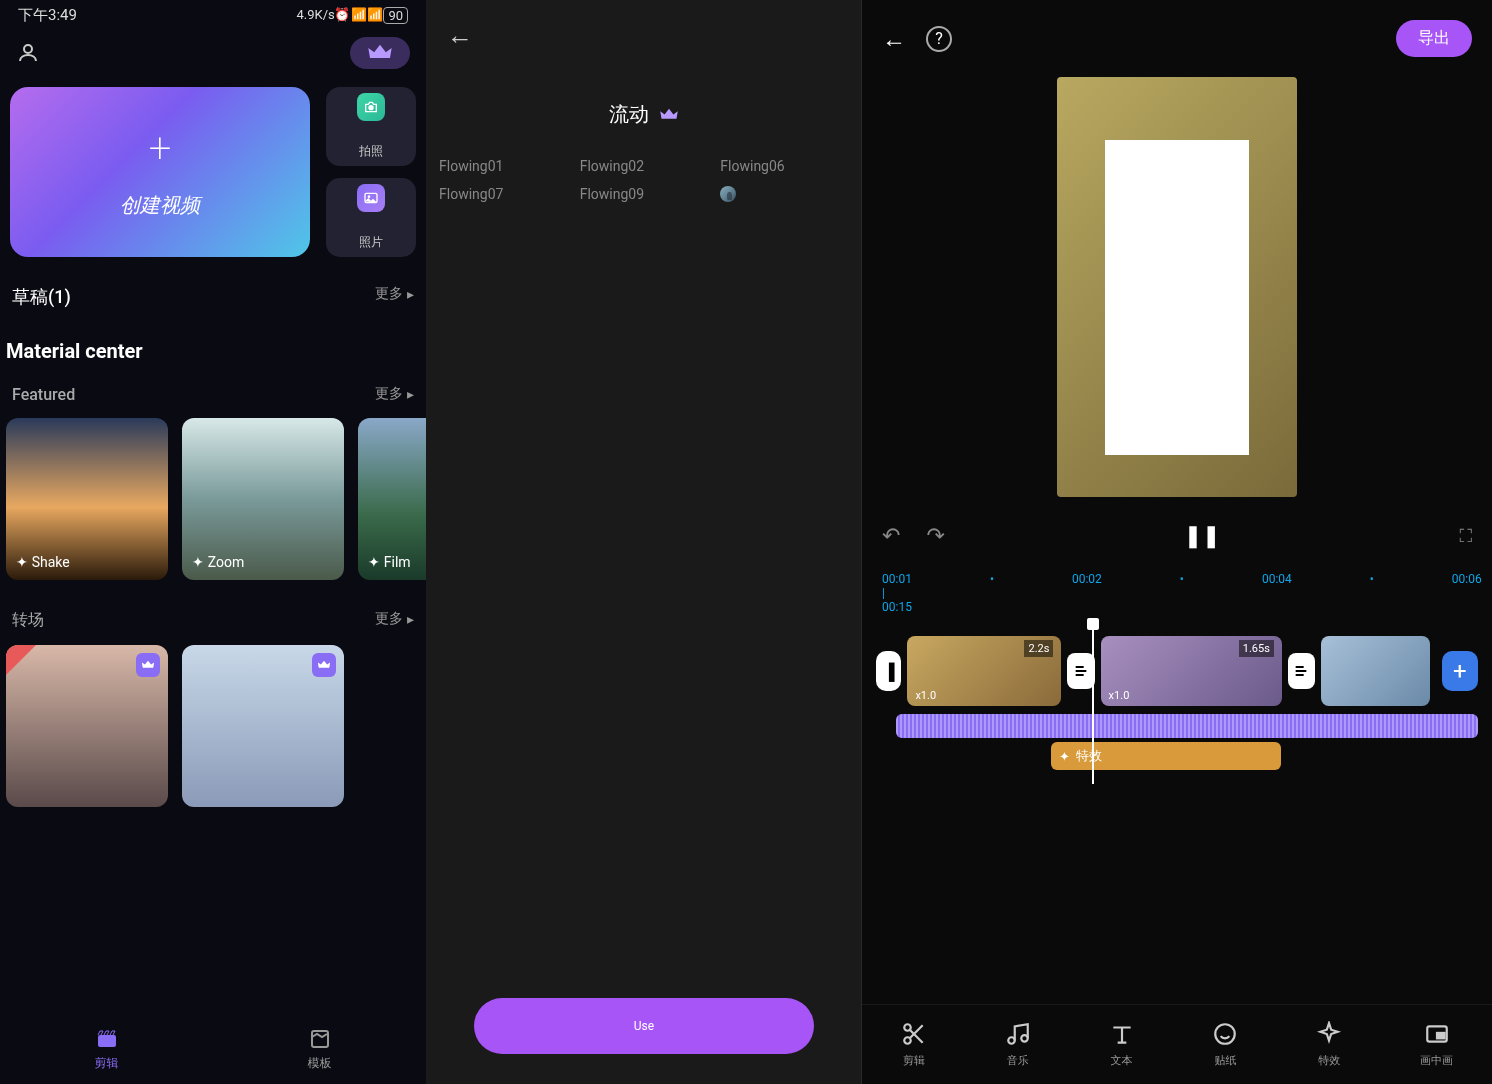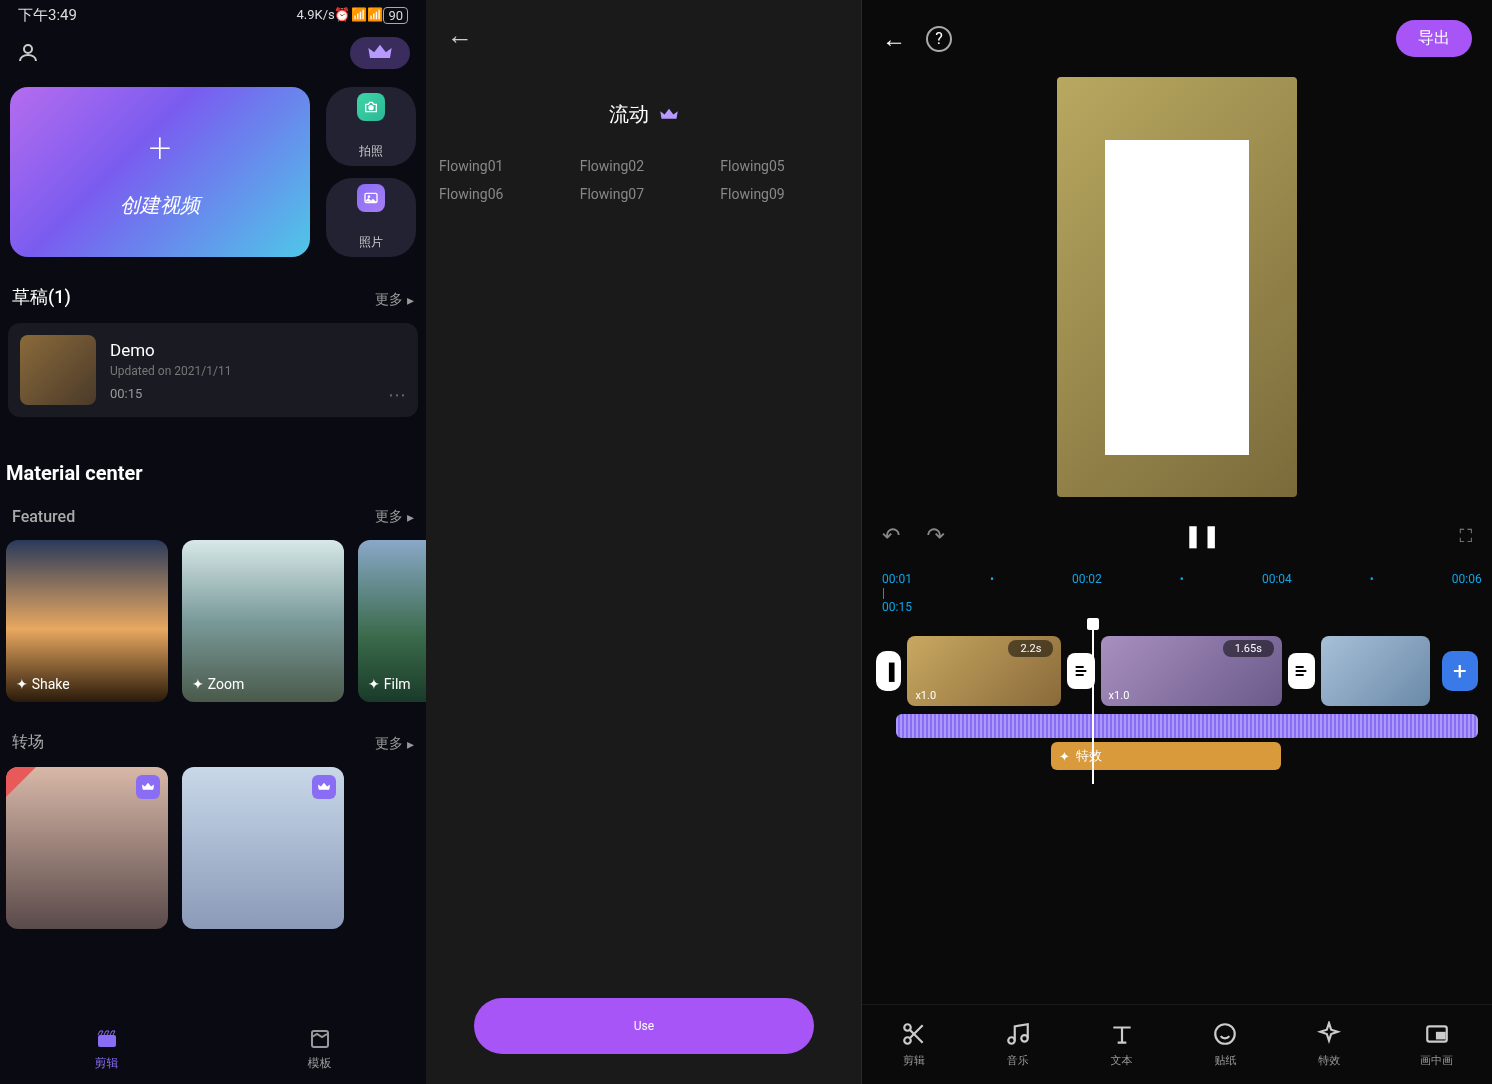--- a/index.html
+++ b/index.html
@@ -14,26 +14,26 @@
 .statusbar .icons{display:flex;font-size:13px}
 .topbar{display:flex;justify-content:space-between;align-items:center;padding:6px 16px}
 .user-icon,.crown-badge{width:24px;height:24px}
 .crown-pill{background:#3a2c5c;border-radius:20px;padding:6px 16px;display:flex;align-items:center;justify-content:center}
 .crown-pill svg{width:28px;height:20px}
 .hero{display:flex;gap:16px;padding:12px 10px 20px}
 .create-card{flex:1;height:170px;border-radius:18px;background:linear-gradient(135deg,#b56cee 0%,#7a5cf0 40%,#4fc7e8 100%);display:flex;flex-direction:column;align-items:center;justify-content:center;gap:20px}
 .create-card .plus{font-size:40px;font-weight:200}
 .create-card .lbl{font-size:20px;font-style:italic;font-weight:500}
 .side-btns{display:flex;flex-direction:column;gap:12px}
-.side-btn{width:90px;height:79px;background:#232232;border-radius:26px;display:flex;flex-direction:column;align-items:center;justify-content:center;gap:22px}
+.side-btn{width:90px;height:79px;background:#232232;border-radius:14px;display:flex;flex-direction:column;align-items:center;justify-content:center;gap:22px}
 .side-btn .ic{width:28px;height:28px;border-radius:8px;display:flex;align-items:center;justify-content:center}
 .ic-cam{background:linear-gradient(135deg,#3dd6a8,#2bb896)}
 .ic-pic{background:linear-gradient(135deg,#8a6df5,#a87ff5)}
 .side-btn .slbl{font-size:12px;color:#ccc}
-.sect-head{display:flex;justify-content:space-between;align-items:flex-end;padding:0 12px;margin-top:8px}
+.sect-head{display:flex;justify-content:space-between;align-items:flex-start;padding:0 12px;margin-top:8px}
 .sect-head h3{font-size:18px;font-weight:500}
 .more{font-size:14px;color:#999;display:flex;align-items:center;gap:4px}
 .draft-card{display:flex;gap:14px;background:#1a1a22;border-radius:12px;margin:14px 8px;padding:12px;align-items:center}
 .draft-thumb{width:76px;height:70px;border-radius:8px;background:linear-gradient(135deg,#8a6a3a,#4a3a2a)}
 .draft-info{flex:1}
 .draft-info .title{font-size:17px;margin-bottom:4px}
 .draft-info .upd{font-size:12px;color:#777;margin-bottom:8px}
 .draft-info .dur{font-size:13px;color:#999}
 .dots{color:#666;font-size:18px;align-self:flex-end}
 .mat-title{padding:30px 6px 14px;font-size:20px}
@@ -71,21 +71,21 @@
 .ctrl-row{display:flex;justify-content:space-between;align-items:center;padding:16px 20px;margin-top:10px}
 .undo-redo{display:flex;gap:26px;font-size:22px;color:#888}
 .pause{font-size:22px}
 .fullscreen{font-size:18px;color:#888}
 .time-row{display:flex;align-items:flex-start;gap:78px;padding:8px 20px;font-size:12px;color:#0ea5e9}
 .timeline{padding:14px 14px;position:relative}
 .track-clips{display:flex;gap:6px;height:70px;align-items:center}
 .clip{height:70px;border-radius:8px;position:relative;overflow:hidden;display:flex;align-items:flex-end}
 .clip1{width:170px;background:linear-gradient(135deg,#c8a860,#8a6a3a)}
 .clip2{width:200px;background:linear-gradient(135deg,#a890c0,#6a5a8a)}
-.clip-dur{position:absolute;top:4px;right:8px;font-size:11px;background:rgba(0,0,0,.5);padding:2px 12px;border-radius:8px}
+.clip-dur{position:absolute;top:4px;right:8px;font-size:11px;background:rgba(0,0,0,.5);padding:2px 4px;border-radius:0}
 .speed-lbl{position:absolute;bottom:4px;left:8px;font-size:11px}
 .trans-btn{width:30px;height:36px;background:#fff;border-radius:8px;display:flex;align-items:center;justify-content:center;color:#000}
 .start-handle{width:28px;height:40px;background:#fff;border-radius:10px;display:flex;align-items:center;justify-content:center;color:#000;font-weight:bold}
 .add-clip{width:40px;height:40px;background:#3a7ae8;border-radius:10px;display:flex;align-items:center;justify-content:center;font-size:24px;margin-left:6px}
 .audio-track{height:24px;background:#8a6df5;border-radius:6px;margin:8px 0 4px 20px;position:relative;overflow:hidden}
 .audio-wave{position:absolute;inset:0;background:repeating-linear-gradient(90deg,rgba(255,255,255,.3) 0 2px,transparent 2px 4px)}
 .fx-track{height:28px;width:230px;background:#d89a3a;border-radius:6px;margin-left:175px;display:flex;align-items:center;gap:6px;padding:0 8px;font-size:13px}
 .playhead{position:absolute;top:0;bottom:0;left:230px;width:2px;background:#fff}
 .playhead::before{content:"";position:absolute;top:-4px;left:-5px;width:12px;height:12px;background:#fff;border-radius:2px}
 .tool-row{position:absolute;bottom:0;left:0;right:0;height:80px;display:flex;justify-content:space-around;align-items:center;background:#0a0a0a;border-top:1px solid #1a1a1a}
@@ -141,29 +141,20 @@
             </svg>
           </div>
         <span class="slbl">照片</span>
       </div>
     </div>
   </div>
   <div class="sect-head">
     <h3>草稿(1)</h3>
     <span class="more"><span>更多</span> ▸</span>
   </div>
-  <div class="draft-card">
-    <div class="draft-thumb"></div>
-    <div class="draft-info">
-      <div class="title">Demo</div>
-      <div class="upd">Updated on 2021/1/11</div>
-      <div class="dur">00:15</div>
-    </div>
-    <span class="dots">⋯</span>
-  </div>
   <h2 class="mat-title">Material center</h2>
   <div class="sect-head">
     <h3 style="font-size:16px;color:#aaa">Featured</h3>
     <span class="more"><span>更多</span> ▸</span>
   </div>
   <div class="mat-grid">
     <div class="mat-item sunset">
         <span class="mat-lbl">✦ <span>Shake</span></span>
       </div>
     <div class="mat-item mountain">
@@ -226,24 +217,20 @@
     <div class="s2-cell">
         <div class="s2-thumb"></div>
         <span class="s2-lbl">Flowing01</span>
       </div>
     <div class="s2-cell">
         <div class="s2-thumb"></div>
         <span class="s2-lbl">Flowing02</span>
       </div>
     <div class="s2-cell">
         <div class="s2-thumb"></div>
-        <span class="s2-lbl">Flowing05</span>
-      </div>
-    <div class="s2-cell">
-        <div class="s2-thumb"></div>
         <span class="s2-lbl">Flowing06</span>
       </div>
     <div class="s2-cell">
         <div class="s2-thumb"></div>
         <span class="s2-lbl">Flowing07</span>
       </div>
     <div class="s2-cell">
         <div class="s2-thumb"></div>
         <span class="s2-lbl">Flowing09</span>
       </div>

